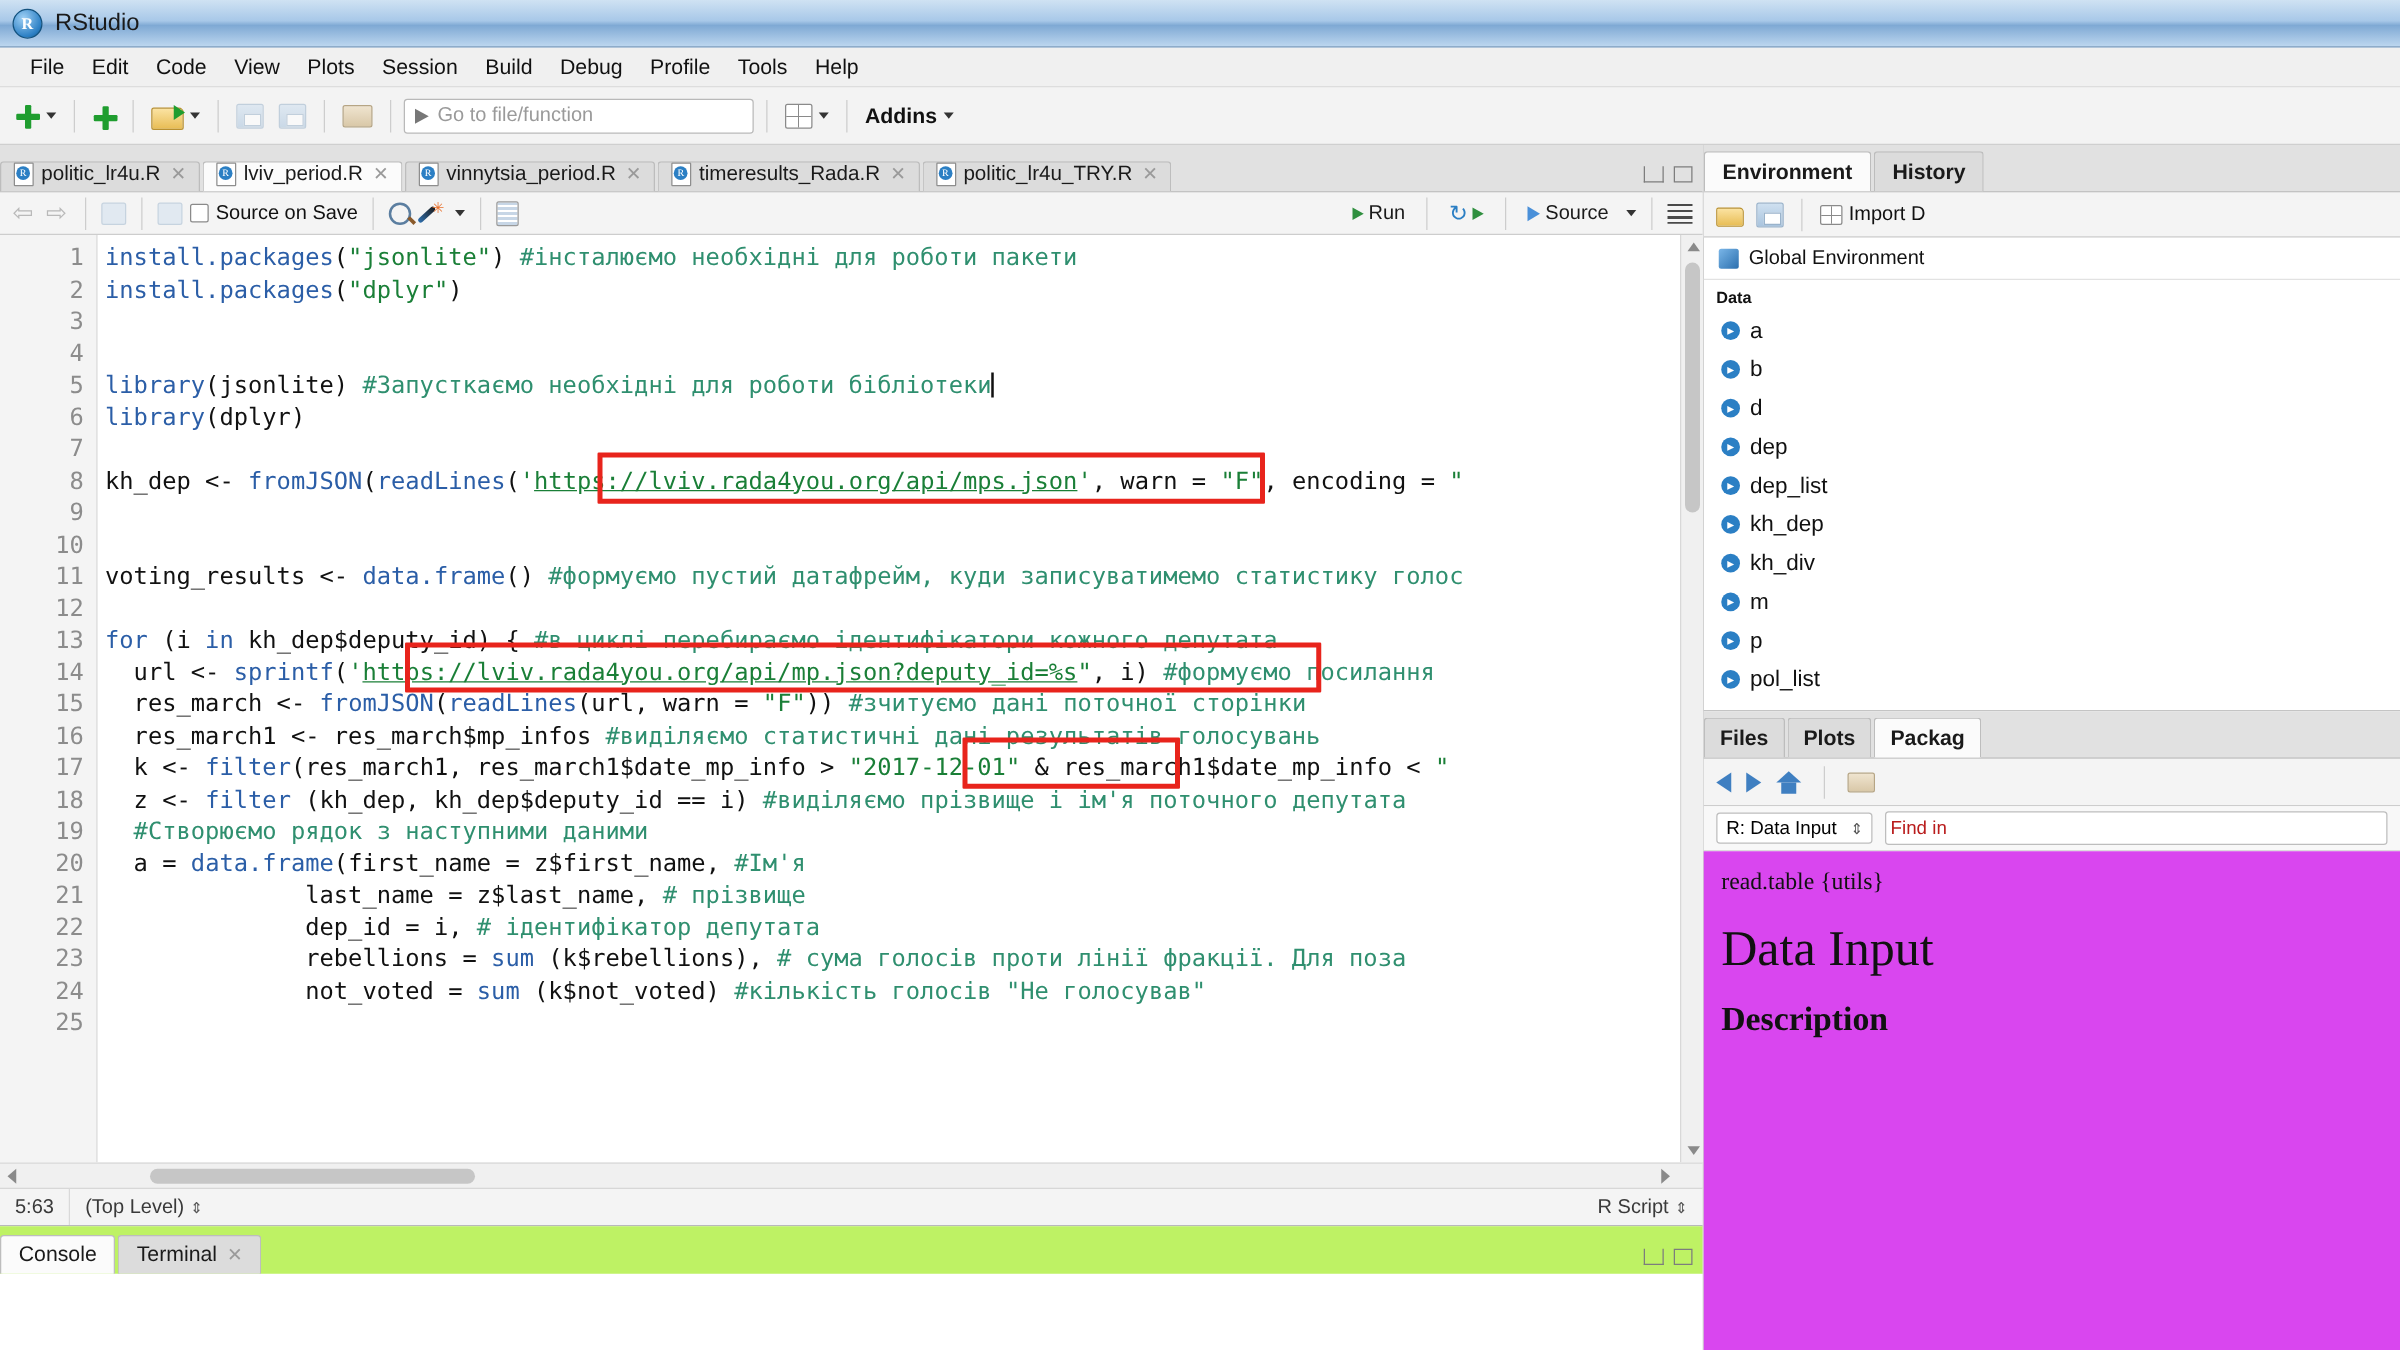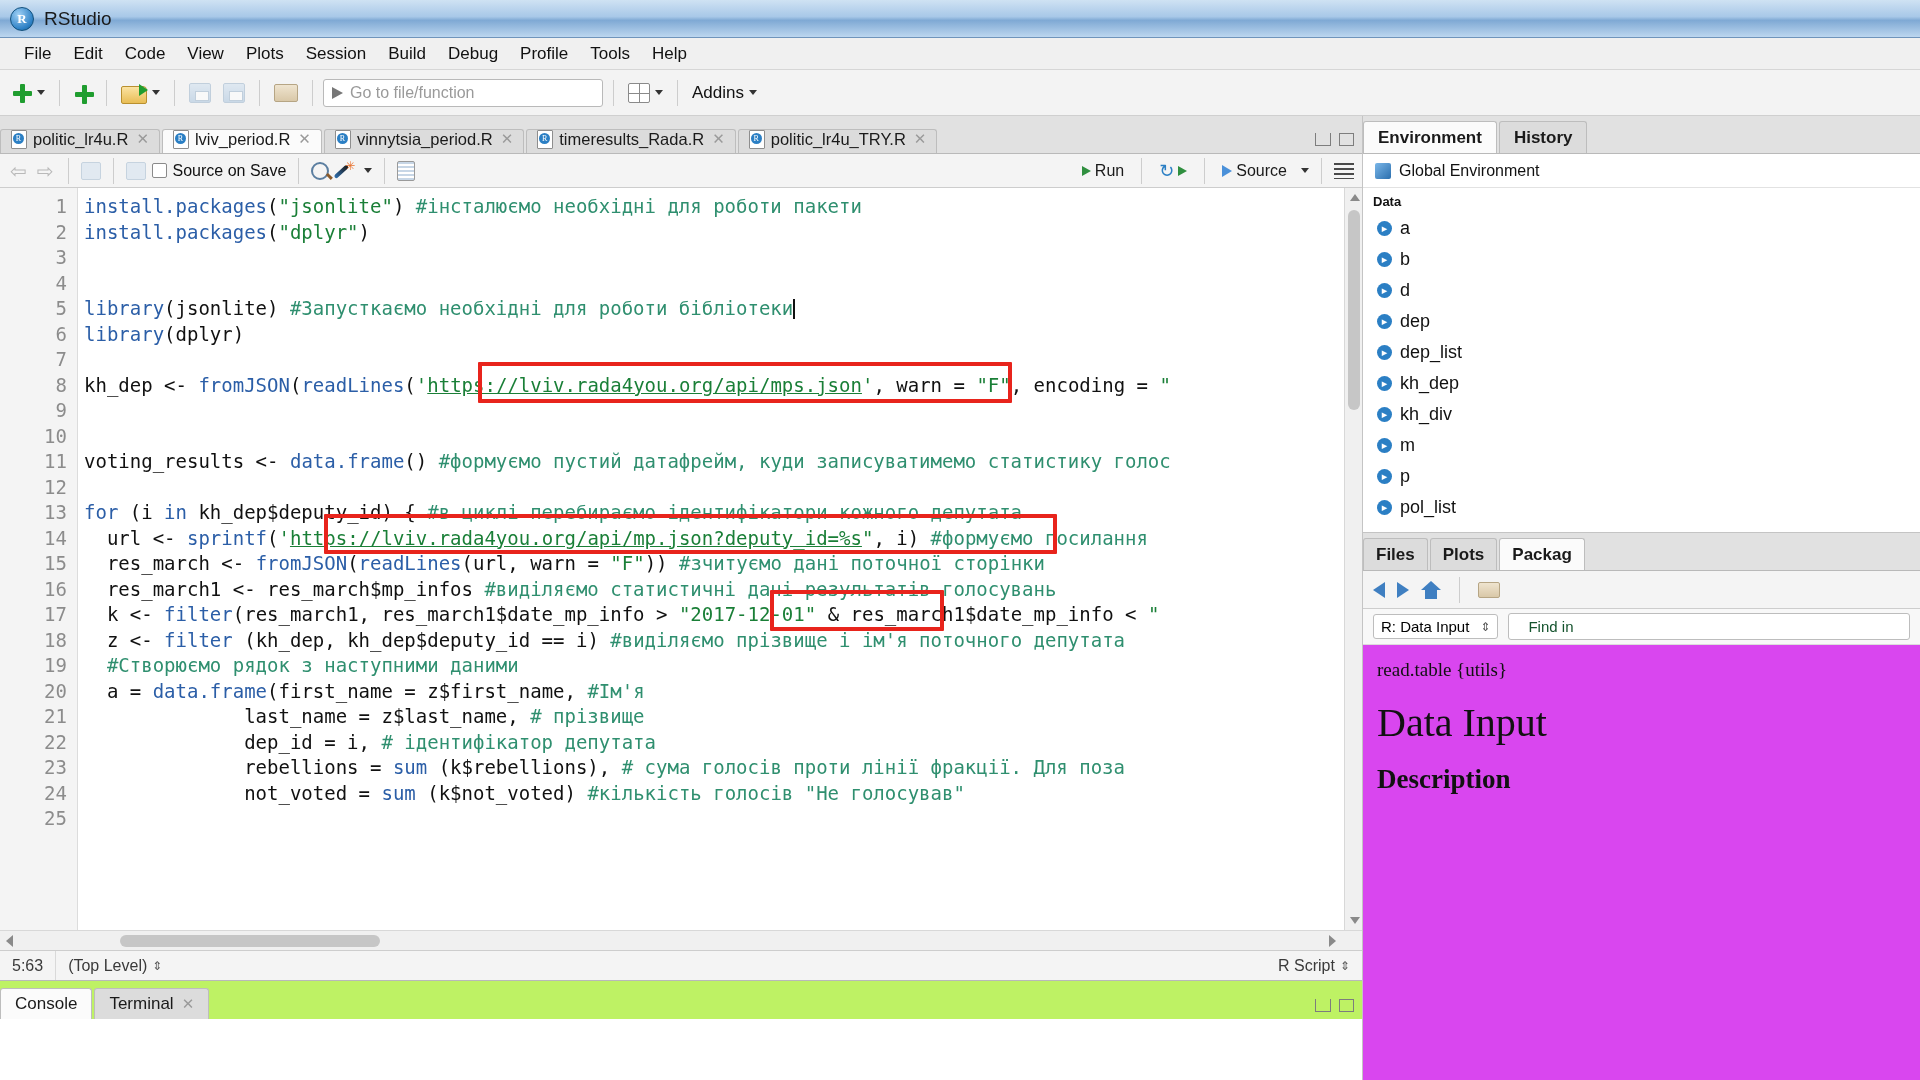--- a/index.html
+++ b/index.html
@@ -95,21 +95,21 @@
     width: 0; height: 0; border-top: 6px solid transparent; border-bottom: 6px solid transparent;
     border-left: 11px solid #777;
   }
   .gridicon {
     width: 22px; height: 20px; border: 1.5px solid #8a8a8a; border-radius: 2px;
     background:
       linear-gradient(to right, transparent 49%, #8a8a8a 49%, #8a8a8a 53%, transparent 53%),
       linear-gradient(to bottom, transparent 49%, #8a8a8a 49%, #8a8a8a 53%, transparent 53%),
       #fff;
   }
-  .addins-lbl { font-size: 17px; color: #111; }
+  .addins-lbl { font-size: 17px; color: #111; font-weight: bold; }
 
   
   .workspace { display: flex; height: calc(1080px - 38px - 32px - 46px); }
   .leftcol { width: 1363px; display: flex; flex-direction: column; border-right: 1px solid #c4c4c4; }
   .rightcol { flex: 1; display: flex; flex-direction: column; }
 
   
   .tabstrip {
     height: 38px; background: #e1e1e1;
     display: flex; align-items: flex-end; position: relative;
@@ -235,21 +235,21 @@
   .helpToolbar { height: 38px; background:#f4f4f4; border-bottom:1px solid #cdcdcd; display:flex; align-items:center; gap:12px; padding:0 10px; }
   .navback, .navfwd { width:0;height:0;border-top:8px solid transparent;border-bottom:8px solid transparent; }
   .navback { border-right: 12px solid #3f7fc1; }
   .navfwd { border-left: 12px solid #3f7fc1; }
   .homeicon { width:20px;height:18px;position:relative; }
   .homeicon::before { content:""; position:absolute; left:0; top:0; border-left:10px solid transparent; border-right:10px solid transparent; border-bottom:9px solid #3f7fc1; }
   .homeicon::after { content:""; position:absolute; left:4px; top:9px; width:12px; height:9px; background:#3f7fc1; }
   .printsm { width:22px;height:16px;background:linear-gradient(to bottom,#efe4cf,#d9c8a8); border:1px solid #b6a584; border-radius:2px; }
   .helpSearchBar { height:36px; background:#f8f8f8; border-bottom:1px solid #dcdcdc; display:flex; align-items:center; gap:10px; padding:0 10px; }
   .selbox { display:flex; align-items:center; gap:6px; border:1px solid #bdbdbd; background:#fff; border-radius:3px; padding:3px 7px; font-size:15px; }
-  .findbox { border:1px solid #bdbdbd; background:#fff; border-radius:3px; padding:4px 19px; font-size:15px; color:#14532d; flex:1; }
+  .findbox { border:1px solid #bdbdbd; background:#fff; border-radius:3px; padding:4px 3px; font-size:15px; color:#b91c1c; flex:1; }
   .helpBody { flex:1; background:#d946ef; padding: 14px 14px 0 14px; overflow:hidden; }
   .helpTitle1 { font-size: 19px; color:#111; font-family: "Liberation Serif", serif; margin-bottom: 18px; }
   .helpH1 { font-size: 40px; font-family: "Liberation Serif", serif; color:#111; margin-bottom: 18px; }
   .helpH2 { font-size: 27px; font-family: "Liberation Serif", serif; color:#111; font-weight: bold; }
 </style>
 </head>
 <body>
 
 <div class="titlebar">
   <div class="rlogo">R</div>
@@ -470,20 +470,29 @@
 
     <div class="envTabs">
       <div class="etab active">
         <span>Environment</span>
       </div>
       <div class="etab">
         <span>History</span>
       </div>
     </div>
 
+    <div class="envToolbar">
+      <div class="openfolder" style="transform:scale(.85)"></div>
+      <div class="disksave" style="opacity:1"></div>
+      <div class="tb-sep"></div>
+      <div class="impbtn">
+        <div class="gridicon" style="width:18px;height:16px"></div>
+        <span>Import D</span>
+      </div>
+    </div>
 
     <div class="envGlobal">
       <div class="cube"></div>
       <span>Global Environment</span>
     </div>
 
     <div class="envSection">Data</div>
 
     <div class="envList" id="envlist">
         <div class="envRow">

